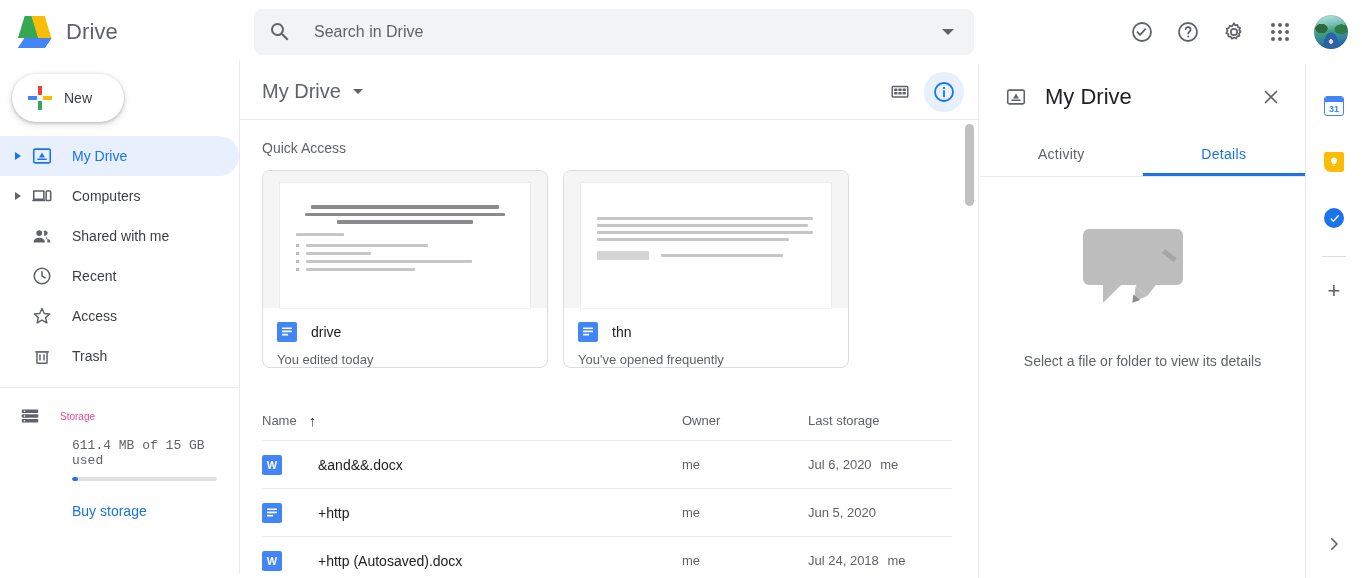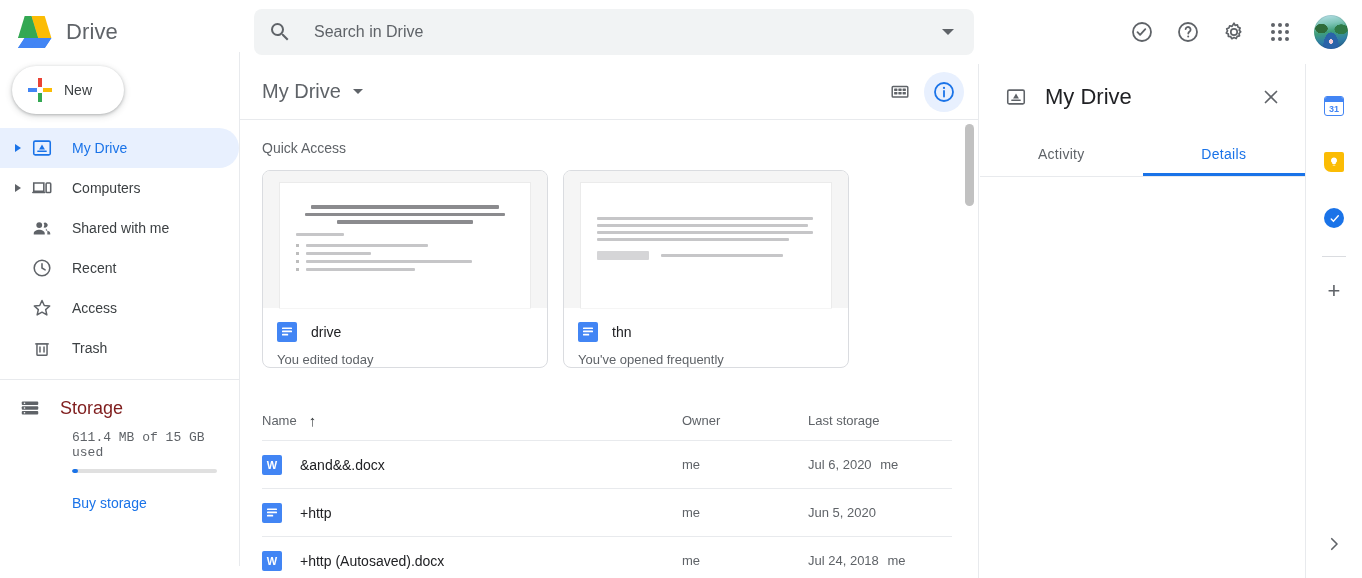--- a/index.html
+++ b/index.html
@@ -56,21 +56,21 @@
       radial-gradient(ellipse at 22% 40%, #2f6b3a 0 16%, rgba(47,107,58,0) 17%),
       radial-gradient(ellipse at 80% 42%, #2f7a46 0 17%, rgba(47,122,70,0) 18%),
       radial-gradient(ellipse at 50% 95%, #2a63a8 0 32%, rgba(42,99,168,0) 33%),
       linear-gradient(170deg, #bfe3ef 0%, #7fc6b8 28%, #3f9f7a 48%, #2f7fa8 72%, #24557f 100%);
     box-shadow: inset 0 0 0 1px rgba(0,0,0,.08);
     overflow:hidden;
   }
 
   
   .sidebar {
-    position: absolute; top: 52px; left: 0; width: 240px; height: 514px;
+    position: absolute; top: 60px; left: 0; width: 240px; height: 514px;
     background: #fff; border-right: 1px solid #e8eaed;
   }
   .new-btn {
     margin: 14px 0 0 12px; width: 112px; height: 48px; border-radius: 24px;
     background: #fff; box-shadow: 0 1px 3px rgba(60,64,67,.3), 0 2px 6px 1px rgba(60,64,67,.15);
     display: flex; align-items: center; cursor: pointer;
     font-size: 14px; color: #3c4043; font-weight: 500;
   }
   .gplus { width: 24px; height: 24px; margin: 0 10px 0 16px; position: relative; flex: 0 0 24px; }
   .gplus span { position: absolute; display: block; }
@@ -90,21 +90,21 @@
   .nav-item.active .nav-ic { color: #1a73e8; }
   .expander { width: 24px; margin-left: 6px; display: flex; align-items: center; justify-content: center; flex: 0 0 24px; }
   .tri { width: 0; height: 0; border-top: 4.5px solid transparent; border-bottom: 4.5px solid transparent; border-left: 6px solid #5f6368; }
   .nav-item.active .tri { border-left-color: #1a73e8; }
   .nav-ic { width: 24px; height: 24px; color: #5f6368; display:flex; align-items:center; justify-content:center; flex:0 0 24px; }
   .nav-label { margin-left: 18px; white-space: nowrap; }
 
   .sb-divider { height: 1px; background: #e8eaed; margin: 11px 0 0 0; }
 
   .storage-row { height: 44px; display: flex; align-items: center; margin-top: 6px; cursor: pointer; }
-  .storage-label { margin-left: 48px; font-size: 18px; color: #7f1d1d; }
+  .storage-label { margin-left: 48px; font-size: 10px; color: #ec4899; }
   .storage-used { margin-left: 72px; font-size: 13px; color: #5f6368; font-family: Liberation Mono, monospace; }
   .storage-bar { margin: 9px 0 0 72px; width: 145px; height: 4px; background: #e0e0e0; border-radius: 2px; overflow: hidden; }
   .storage-fill { height: 4px; background: #1a73e8; border-radius: 2px; }
   .buy-storage { margin: 22px 0 0 72px; font-size: 14px; color: #1a73e8; cursor: pointer; display: inline-block; }
 
   
   .main {
     position: absolute; top: 64px; left: 240px; width: 739px; height: 514px;
     background: #fff; border-right: 1px solid #e8eaed; overflow: hidden;
   }
@@ -153,21 +153,21 @@
   .th-row { display: flex; align-items: center; height: 40px; font-size: 13px; color: #5f6368; }
   .th-name { width: 420px; display: flex; align-items: center; cursor: pointer; }
   .sort-arrow { margin-left: 12px; font-size: 15px; color: #3c4043; }
   .th-owner { width: 126px; }
   .th-mod { flex: 1; }
   .tr {
     display: flex; align-items: center; height: 48px;
     border-top: 1px solid #e8eaed; font-size: 14px; color: #202124; cursor: pointer;
   }
   .td-name { width: 420px; display: flex; align-items: center; }
-  .td-name .fn { margin-left: 18px; }
+  .td-name .fn { margin-left: 36px; }
   .td-owner { width: 126px; color: #5f6368; font-size: 13px; }
   .td-mod { flex: 1; color: #5f6368; font-size: 13px; }
   .td-mod .by { color: #5f6368; margin-left: 5px; }
   .w-ic {
     width: 20px; height: 20px; background: #4285f4; border-radius: 2px;
     color: #fff; font-size: 11px; font-weight: 700; display: flex;
     align-items: center; justify-content: center; flex: 0 0 20px;
   }
 
   .vscroll { position: absolute; top: 4px; right: 4px; width: 9px; height: 450px; }
@@ -571,20 +571,32 @@
           <path d="M6 6l12 12M18 6L6 18"></path>
         </svg>
       </span>
     </div>
 
     <div class="d-tabs">
       <div class="d-tab">Activity</div>
       <div class="d-tab active">Details</div>
     </div>
 
+    <div class="d-empty">
+      <svg width="128" height="104" viewBox="0 0 128 104">
+        <path d="M8 6h88a6 6 0 016 6v44a6 6 0 01-6 6H40L22 80V62h-14a6 6 0 01-6-6V12a6 6 0 016-6z" fill="#bdbdbd" transform="translate(2,0)"></path>
+        <g transform="translate(86,26) rotate(38)">
+          <rect x="0" y="0" width="15" height="48" fill="#bdbdbd"></rect>
+          <rect x="0" y="0" width="15" height="5" fill="#a6a6a6"></rect>
+          <path d="M0 48h15l-7.5 12z" fill="#bdbdbd"></path>
+          <path d="M3 55.5h9l-4.5 7z" fill="#8d8d8d"></path>
+        </g>
+      </svg>
+      <div class="d-empty-text">Select a file or folder to view its details</div>
+    </div>
   </div>
 
   <div class="rail">
     <div class="rail-ic">
       <span class="cal-ic">
         <span class="top"></span>
         <span class="num">31</span>
       </span>
     </div>
     <div class="rail-ic">

